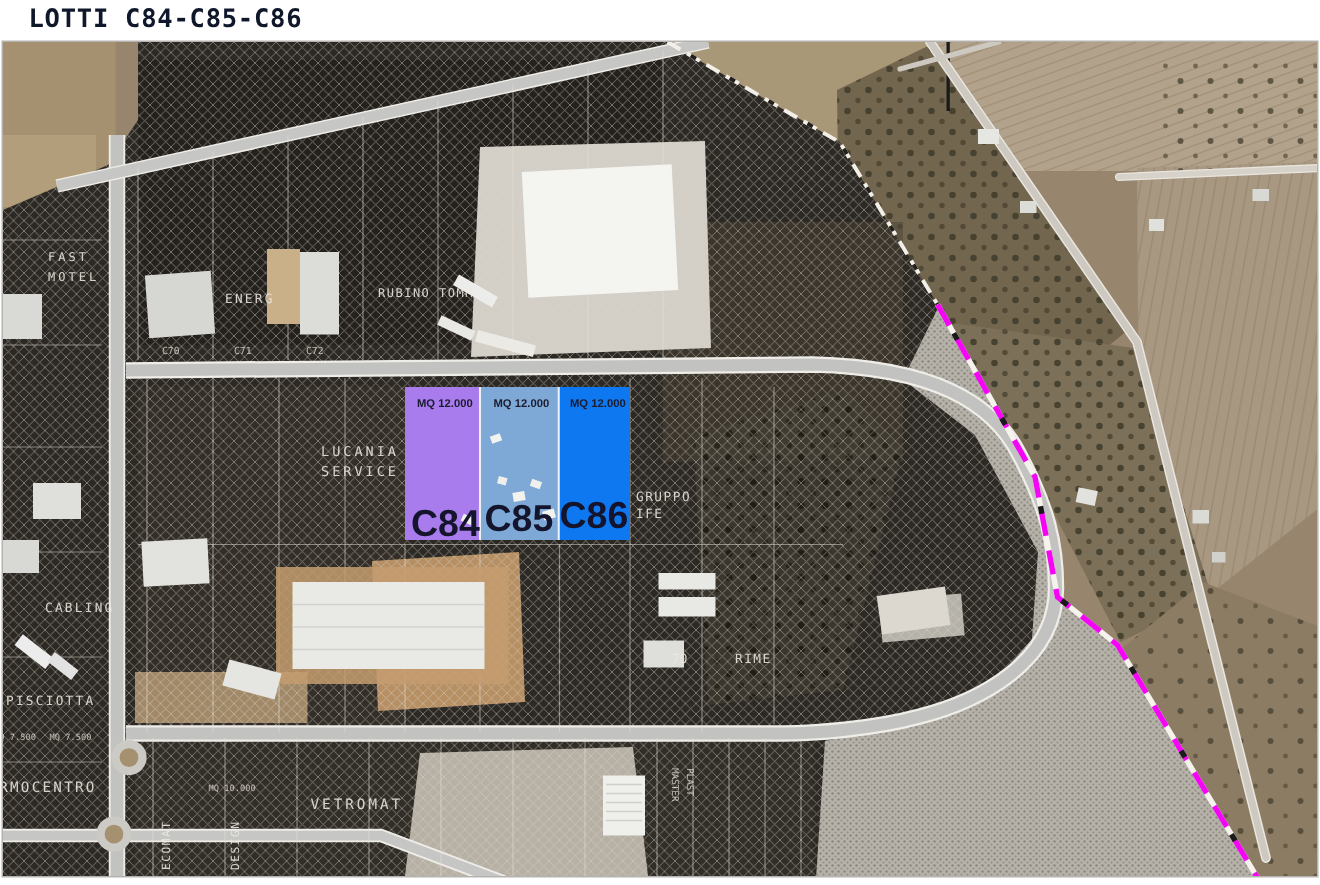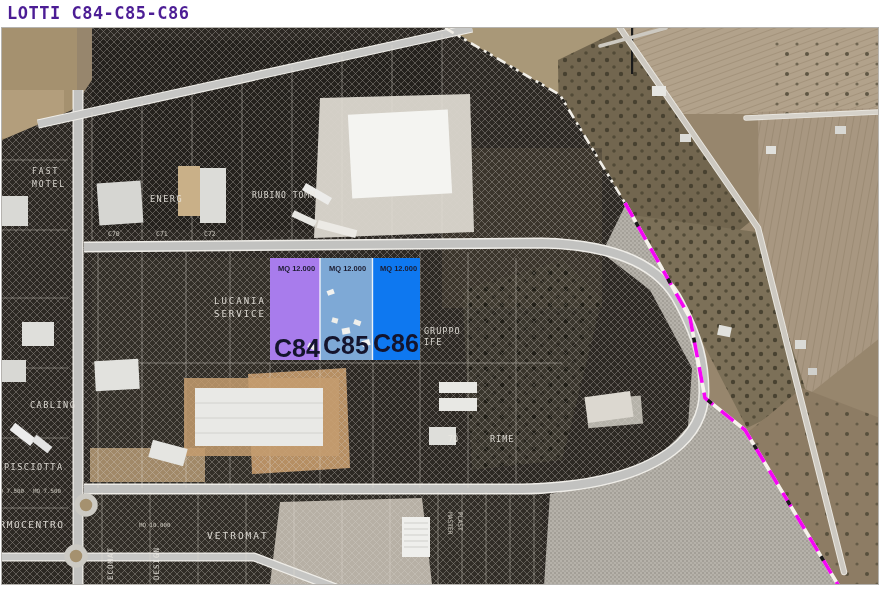--- a/index.html
+++ b/index.html
@@ -1,19 +1,19 @@
 <!DOCTYPE html>
 <html><head>
 <meta charset="utf-8">
 <style>
   html,body{margin:0;padding:0;background:#ffffff;}
   .page{position:relative;width:880px;height:590px;background:#ffffff;overflow:hidden;
         font-family:"DejaVu Sans Mono",monospace;}
-  .title{position:absolute;left:7px;top:3px;font-size:17px;font-weight:600;
-         letter-spacing:.5px;color:#4c1d95;white-space:nowrap;}
+  .title{position:absolute;left:19px;top:3px;font-size:17px;font-weight:600;
+         letter-spacing:.5px;color:#0f172a;white-space:nowrap;}
   .map{position:absolute;left:2px;top:28px;width:876px;height:556px;
        background:#97866d;outline:1px solid #b5b3af;}
   svg{display:block;}
   .lbl{fill:#ece9e2;opacity:.88;font-family:"DejaVu Sans Mono",monospace;}
   .lbl-dim{fill:#e4e0d6;opacity:.8;font-family:"DejaVu Sans Mono",monospace;}
   .lotname{font-family:"Liberation Sans","DejaVu Sans",sans-serif;font-weight:600;fill:#14142c;}
   .mq{font-family:"Liberation Sans","DejaVu Sans",sans-serif;font-weight:700;fill:#1c1c30;}
 </style>
 </head>
 <body>

